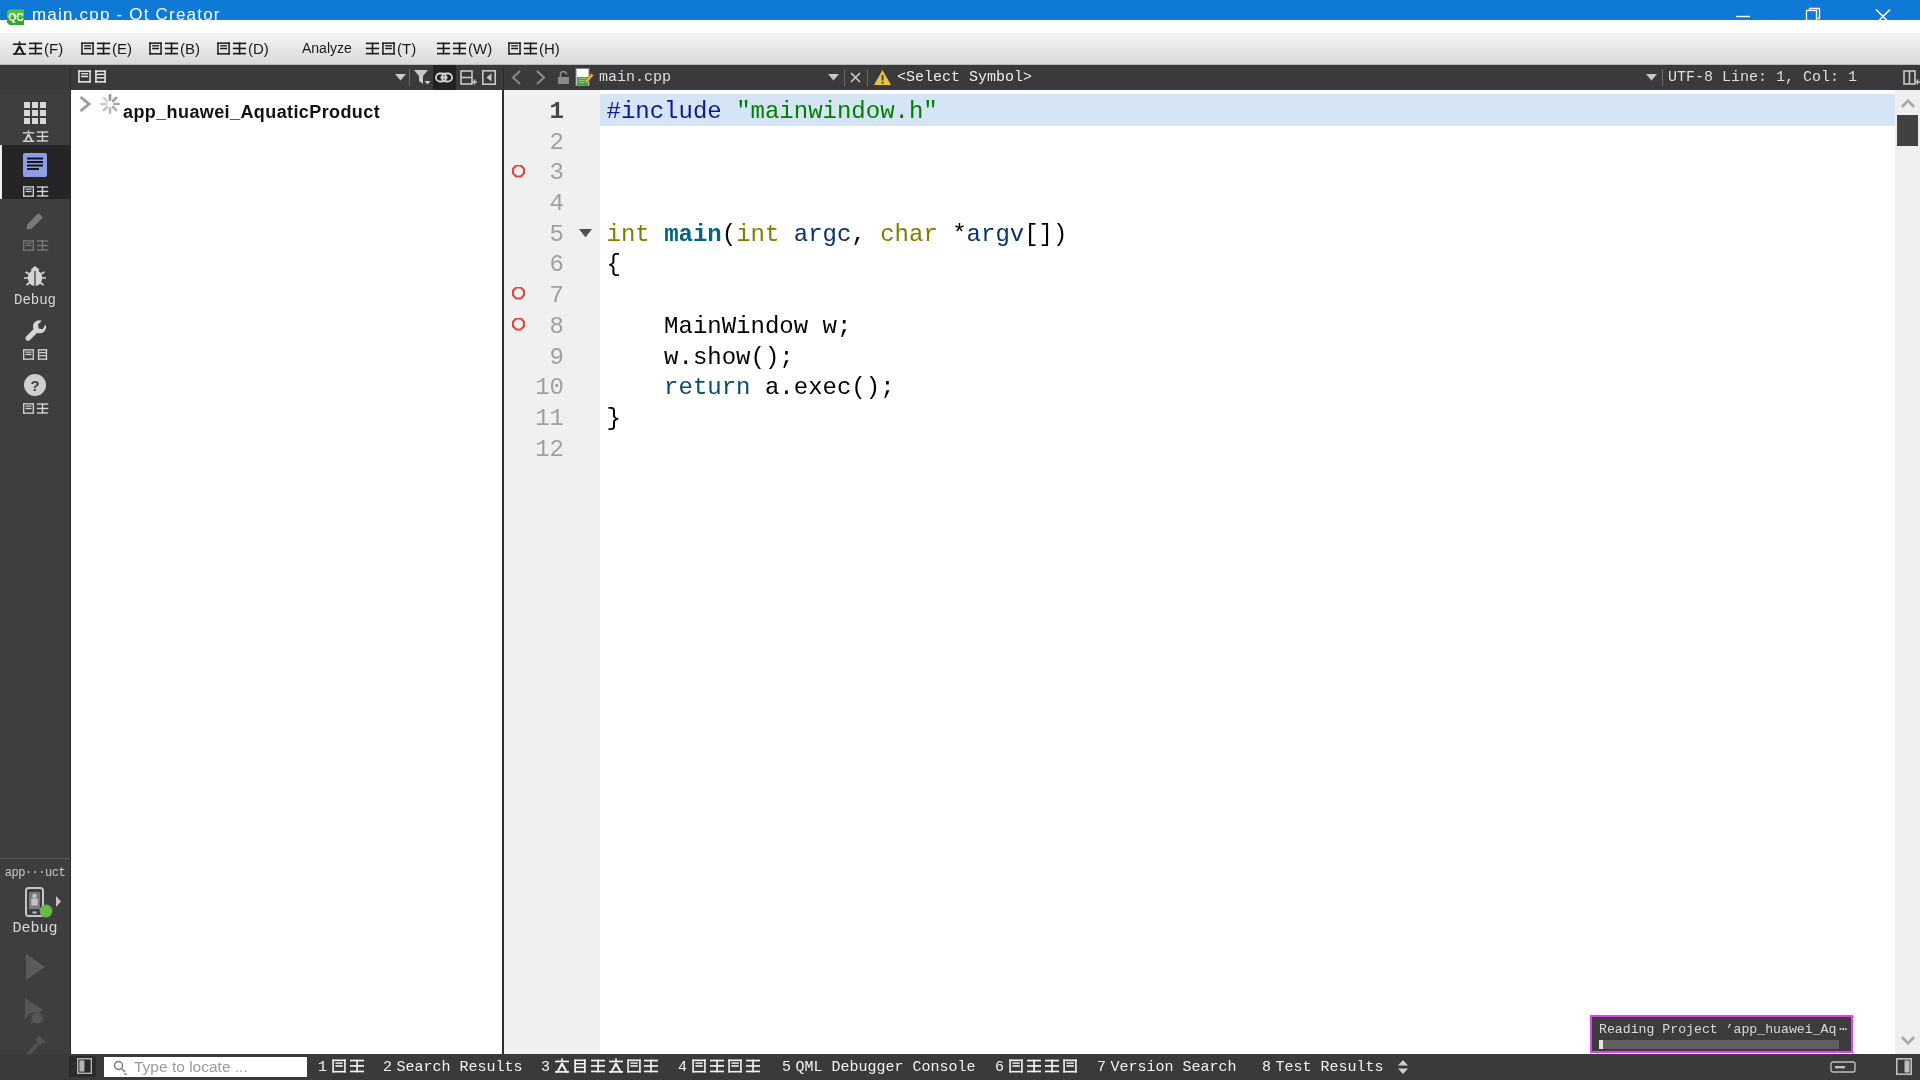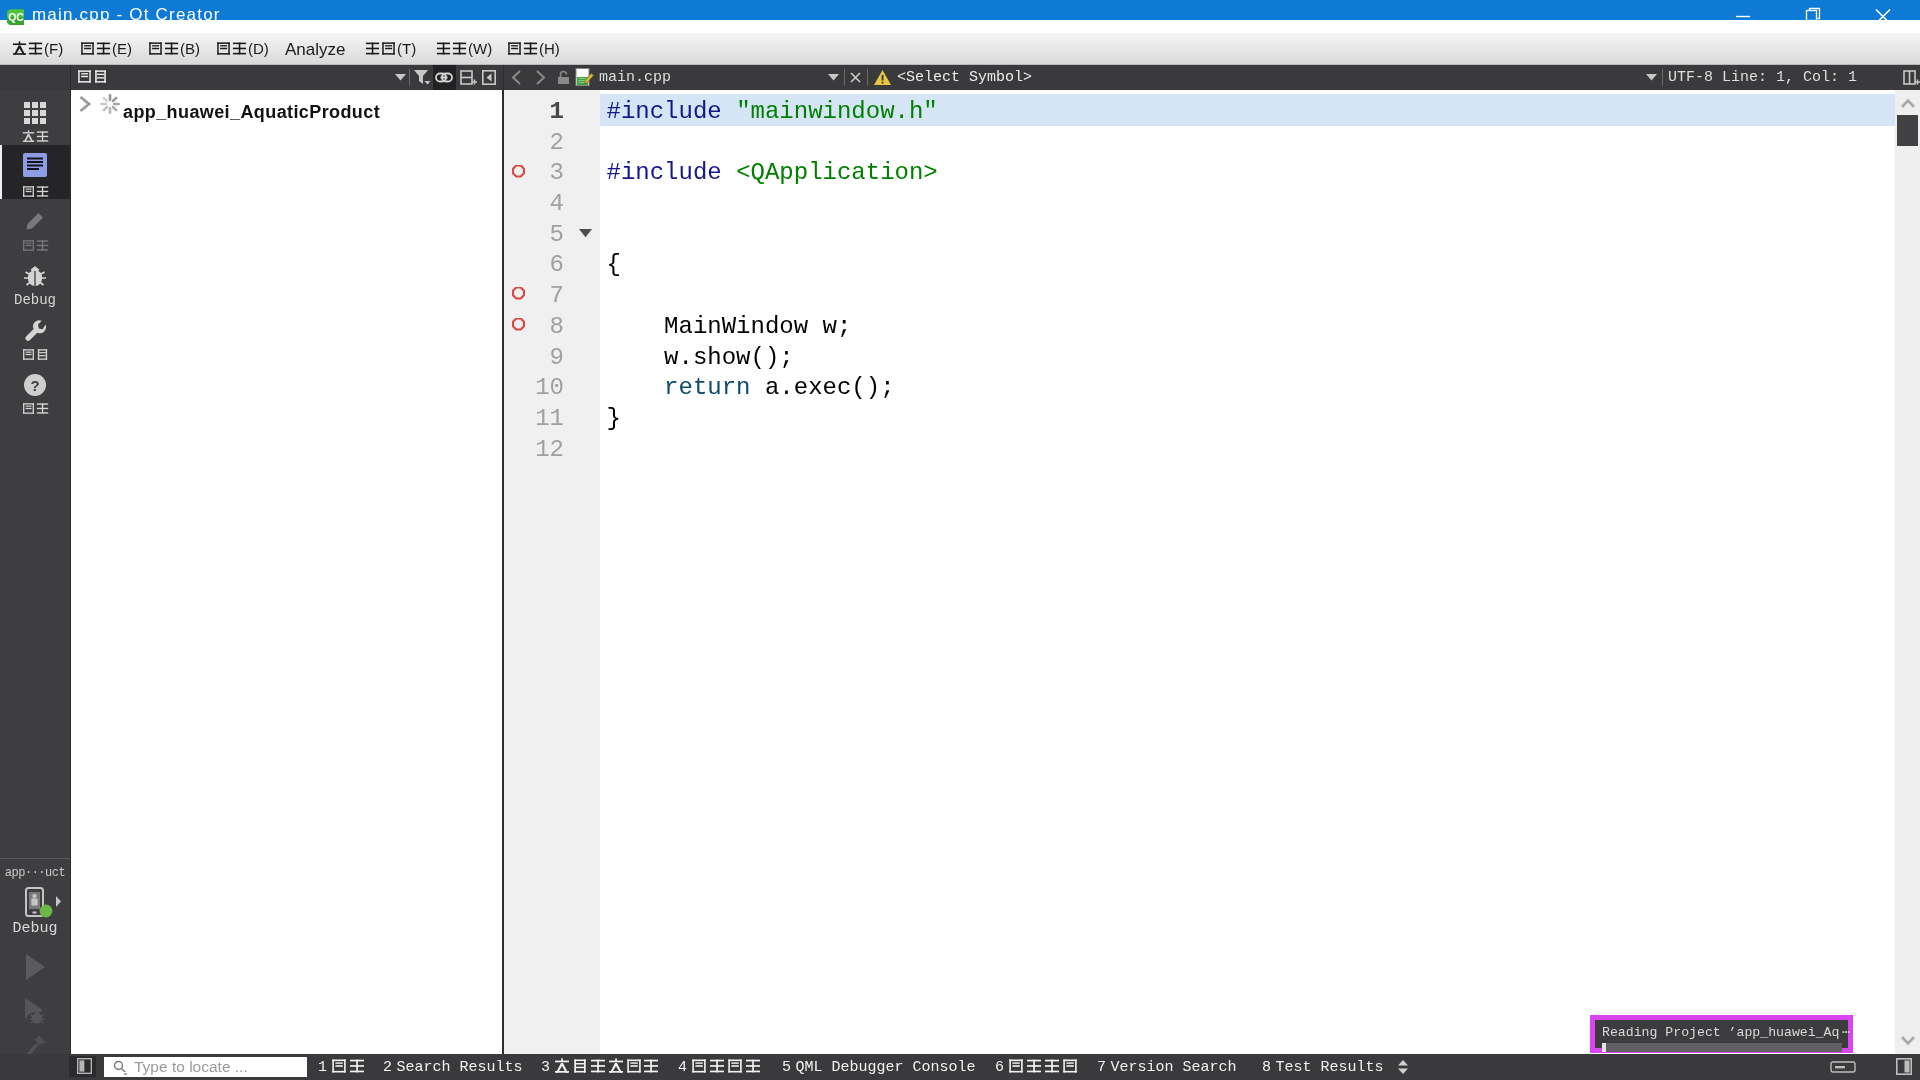--- a/index.html
+++ b/index.html
@@ -83,21 +83,21 @@
 <div class="abs" style="left:148px;top:7px;font-size:15px"><span style="letter-spacing:0"><span style="display:inline-block;width:16px"><svg class="cj" style="width:15px;height:15px;vertical-align:-2px" viewBox="0 0 16 16">
             <use href="#gb"></use>
           </svg></span><span style="display:inline-block;width:16px"><svg class="cj" style="width:15px;height:15px;vertical-align:-2px" viewBox="0 0 16 16">
             <use href="#ga"></use>
           </svg></span></span>(B)</div>
 <div class="abs" style="left:216px;top:7px;font-size:15px"><span style="letter-spacing:0"><span style="display:inline-block;width:16px"><svg class="cj" style="width:15px;height:15px;vertical-align:-2px" viewBox="0 0 16 16">
             <use href="#gb"></use>
           </svg></span><span style="display:inline-block;width:16px"><svg class="cj" style="width:15px;height:15px;vertical-align:-2px" viewBox="0 0 16 16">
             <use href="#ga"></use>
           </svg></span></span>(D)</div>
-<div class="abs" style="left:285px;top:7px;font-size:17px">Analyze</div>
+<div class="abs" style="left:302px;top:7px;font-size:14px">Analyze</div>
 <div class="abs" style="left:365px;top:7px;font-size:15px"><span style="letter-spacing:0"><span style="display:inline-block;width:16px"><svg class="cj" style="width:15px;height:15px;vertical-align:-2px" viewBox="0 0 16 16">
             <use href="#ga"></use>
           </svg></span><span style="display:inline-block;width:16px"><svg class="cj" style="width:15px;height:15px;vertical-align:-2px" viewBox="0 0 16 16">
             <use href="#gb"></use>
           </svg></span></span>(T)</div>
 <div class="abs" style="left:436px;top:7px;font-size:15px"><span style="letter-spacing:0"><span style="display:inline-block;width:16px"><svg class="cj" style="width:15px;height:15px;vertical-align:-2px" viewBox="0 0 16 16">
             <use href="#ga"></use>
           </svg></span><span style="display:inline-block;width:16px"><svg class="cj" style="width:15px;height:15px;vertical-align:-2px" viewBox="0 0 16 16">
             <use href="#ga"></use>
           </svg></span></span>(W)</div>
@@ -299,22 +299,22 @@
 <path d="M4.2 0.5 h4.6 l3.2 3.2 v4.6 l-3.2 3.2 h-4.6 l-3.2-3.2 v-4.6z" fill="none" stroke="#d84a43" stroke-width="2.2"></path>
     </svg>
 <svg class="abs" style="left:9px;top:228.0px" width="13" height="13" viewBox="0 0 13 13">
 <path d="M4.2 0.5 h4.6 l3.2 3.2 v4.6 l-3.2 3.2 h-4.6 l-3.2-3.2 v-4.6z" fill="none" stroke="#d84a43" stroke-width="2.2"></path>
     </svg>
 <svg class="abs" style="left:75.5px;top:139.4px" width="13" height="9">
       <path d="M0 0h13L6.5 8.2z" fill="#4e4e4e"></path>
     </svg>
 <div class="code" style="top:6.9px"><span style="color:#16168d">#include</span> <span style="color:#008000">"mainwindow.h"</span></div>
 <div class="code" style="top:37.6px"></div>
-<div class="code" style="top:68.3px"><span style="color:#16168d">#include</span> <span style="color:#008000">&lt;QApplication&gt;</span></div>
 <div class="code" style="top:99.0px"></div>
+<div class="code" style="top:129.7px"><span style="color:#7f7e00">int</span> <b style="color:#00677c">main</b>(<span style="color:#7f7e00">int</span> <span style="color:#0a3168">argc</span>, <span style="color:#7f7e00">char</span> *<span style="color:#0a3168">argv</span>[])</div>
 <div class="code" style="top:160.4px">{</div>
 <div class="code" style="top:221.8px">    MainWindow w;</div>
 <div class="code" style="top:252.5px">    w.show();</div>
 <div class="code" style="top:283.2px">    <span style="color:#0c4a6e">return</span> a.exec();</div>
 <div class="code" style="top:313.9px">}</div>
 <div class="code" style="top:344.6px"></div>
 </div>
 <div class="abs" id="sbar">
 <svg class="abs" style="left:6px;top:9px" width="14" height="9" fill="none" stroke="#a9a9a9">
       <path d="M1 8 L7 1.5 L13 8" stroke-width="2.6"></path>
@@ -383,17 +383,17 @@
     </svg>
 <svg class="abs" style="left:1830px;top:7px" width="26" height="12" viewBox="0 0 26 12">
 <rect x="1" y="1" width="24" height="10" rx="2" fill="none" stroke="#bdbdbd" stroke-width="1.4"></rect>
 <rect x="5" y="5" width="10" height="2.4" fill="#bdbdbd"></rect>
     </svg>
 <svg class="abs" style="left:1896px;top:4px" width="16" height="17" viewBox="0 0 16 17">
 <rect x="0.8" y="0.8" width="14.4" height="15.4" fill="none" stroke="#bdbdbd" stroke-width="1.6"></rect>
 <rect x="8.5" y="2.5" width="5" height="12" fill="#bdbdbd"></rect>
     </svg>
 </div>
-<div class="abs" style="left:1590px;top:1015px;width:263px;height:38px;background:#3c3c3e;border:5px solid #d946ef">
+<div class="abs" style="left:1590px;top:1015px;width:263px;height:38px;background:#3c3c3e;border:2px solid #d946ef">
 <div class="abs mono" style="left:7px;top:5px;font-size:13.2px;color:#dadada;white-space:nowrap;overflow:hidden;width:248px">Reading Project ’app_huawei_Aq<span style="letter-spacing:-5.2px">···</span></div>
 <div class="abs" style="left:7px;top:23px;width:240px;height:9px;background:#606062"></div>
 <div class="abs" style="left:7px;top:23px;width:4px;height:9px;background:#e4e4e4"></div>
 </div>
 <div class="abs" style="left:70px;top:65px;width:1px;height:989px;background:#2b2b2d"></div>
 </body></html>

